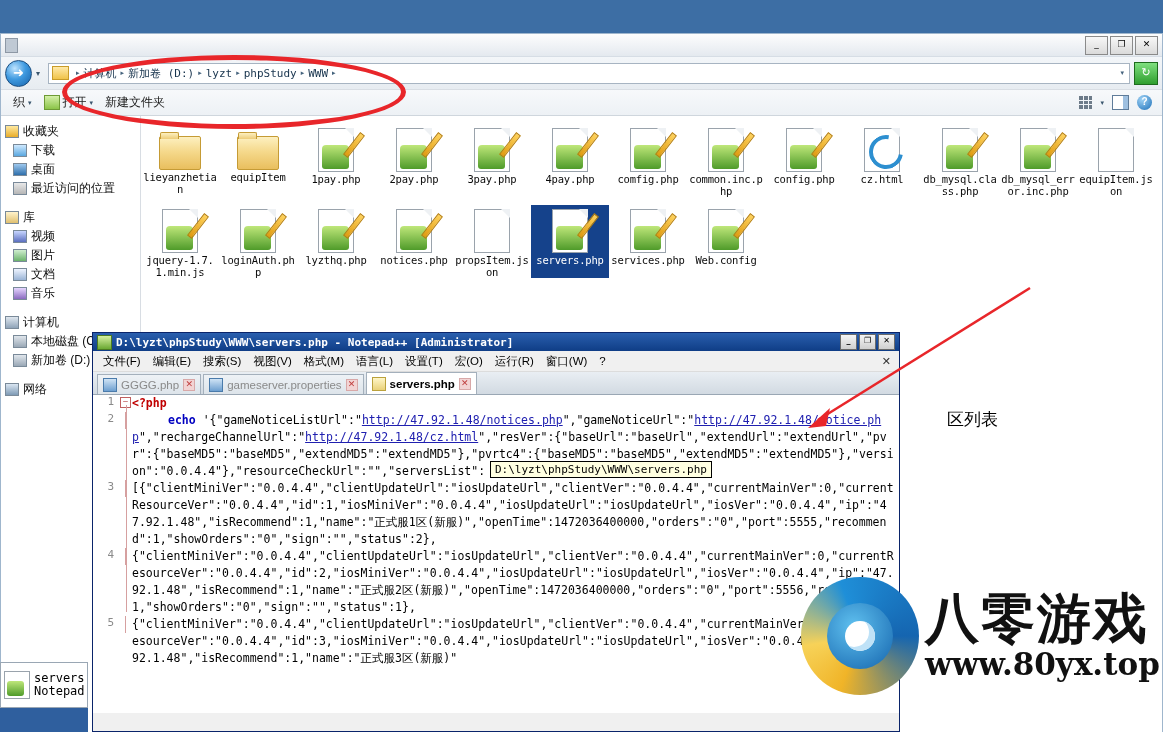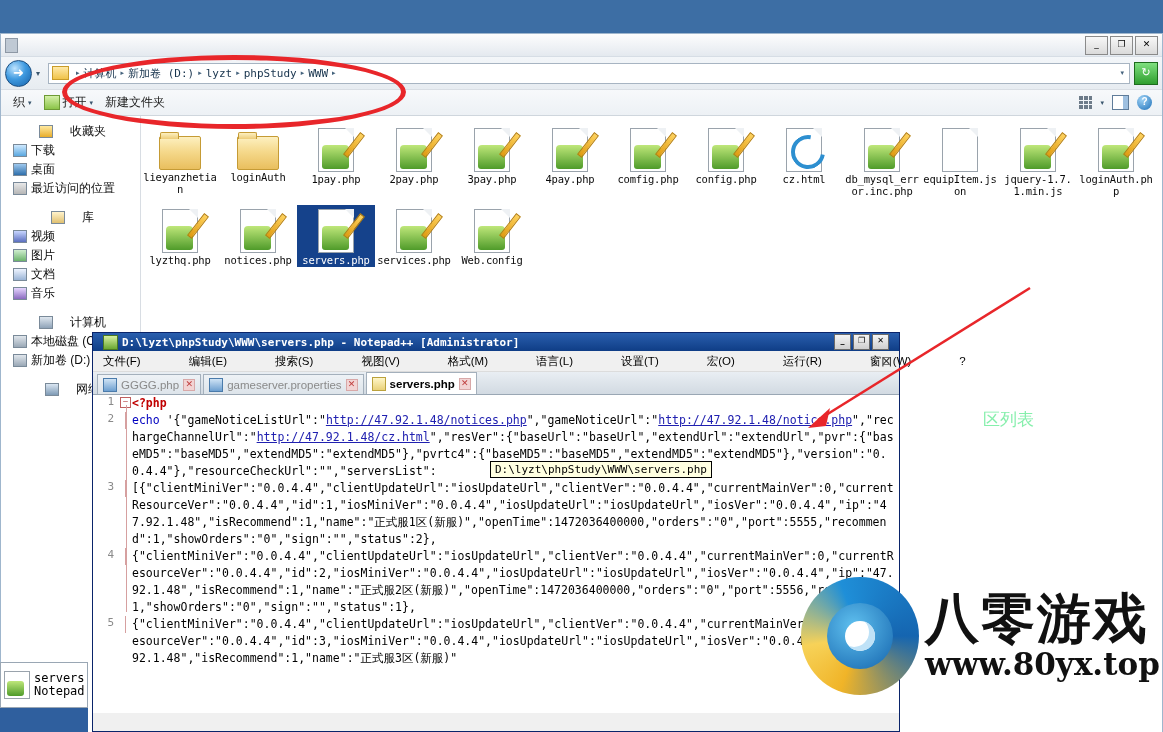--- a/index.html
+++ b/index.html
@@ -55,21 +55,21 @@
   .view-grid{width:13px;height:13px;display:grid;grid-template-columns:repeat(3,1fr);gap:1px;}
   .view-grid i{background:#6d7b89;}
   .pane-ico{width:15px;height:13px;border:1px solid #5f7c9a;background:#fff;position:relative;}
   .pane-ico::after{content:"";position:absolute;right:0;top:0;bottom:0;width:5px;background:#9fc0e0;}
   .help-ico{width:15px;height:15px;border-radius:50%;background:radial-gradient(circle at 35% 30%,#9fd2f5,#1c6fb8);
             color:#fff;font-size:10px;line-height:14px;text-align:center;font-weight:bold;}
   
   .exp-body{display:flex;height:617px;}
   .navpane{width:140px;background:#fff;border-right:1px solid #d8dde3;padding:6px 0 0 4px;box-sizing:border-box;}
   .nav-group{margin-bottom:10px;}
-  .nav-head{display:flex;align-items:center;gap:17px;font-size:12px;color:#0b0b0b;padding:1px 0;justify-content:center;}
+  .nav-head{display:flex;align-items:center;gap:4px;font-size:12px;color:#0b0b0b;padding:1px 0;}
   .nav-item{display:flex;align-items:center;gap:4px;font-size:12px;color:#0b0b0b;padding:1px 0 1px 8px;}
   .nv-ico{width:14px;height:13px;flex:0 0 14px;border:1px solid #7a8a99;box-sizing:border-box;}
   .nv-star{background:linear-gradient(#ffe9a0,#e8ad2a);}
   .nv-dl{background:linear-gradient(#cfe9ff,#5aa8e0);}
   .nv-desk{background:linear-gradient(#9ec9ef,#2f6fab);}
   .nv-recent{background:linear-gradient(#e8e8e8,#b6b6b6);}
   .nv-lib{background:linear-gradient(#fff3cc,#e0c070);}
   .nv-vid{background:linear-gradient(#c8d6ff,#5b6fc0);}
   .nv-pic{background:linear-gradient(#cfeecf,#6bb36b);}
   .nv-doc{background:linear-gradient(#eef4ff,#9ab4d6);}
@@ -99,28 +99,28 @@
            background:linear-gradient(#bfe77a,#4f9b2a);border-radius:4px 4px 3px 3px;}
   .ic-php .php-pencil{position:absolute;right:-4px;top:2px;width:4px;height:26px;
            background:linear-gradient(#ffd25a,#e09b12);transform:rotate(38deg);border:1px solid #b77f0d;}
   .ic-ie .ie-e{position:absolute;left:4px;top:6px;width:26px;height:26px;border-radius:50%;
            border:4px solid #2d8fd0;border-right-color:transparent;transform:rotate(-35deg);}
   .ic-json{}
   
   #npp{position:absolute;left:92px;top:332px;width:808px;height:400px;
        border:1px solid #0a246a;box-sizing:border-box;background:#f0f0f0;}
   .npp-title{height:18px;background:linear-gradient(#2a5fae,#0f3d86);display:flex;align-items:center;
-             padding:0 10px;color:#fff;font-size:11px;font-weight:bold;
+             padding:0 4px;color:#fff;font-size:11px;font-weight:bold;
              font-family:"DejaVu Sans Mono",monospace;}
   .npp-ico{width:13px;height:13px;background:linear-gradient(#d6f0a0,#6aa832);border:1px solid #4b7a22;margin-right:4px;}
   .npp-wbtns{margin-left:auto;display:flex;gap:2px;}
   .npp-wbtn{width:15px;height:14px;background:linear-gradient(#f5f5f5,#cfcfcf);border:1px solid #6a6a6a;
             color:#000;font-size:8px;line-height:12px;text-align:center;font-family:"DejaVu Sans",sans-serif;}
   .npp-menu{height:20px;background:#f0f0f0;display:flex;align-items:center;padding:0 4px;
-            font-size:11.5px;color:#000;border-bottom:1px solid #dcdcdc;position:relative;gap:36px;}
+            font-size:11.5px;color:#000;border-bottom:1px solid #dcdcdc;position:relative;}
   .npp-menu span.mi{padding:0 6px;white-space:nowrap;}
   .npp-menu .mclose{position:absolute;right:8px;font-size:11px;color:#333;}
   .npp-tabs{height:22px;background:linear-gradient(#e9eef3,#d2dae2);display:flex;align-items:flex-end;
             padding-left:4px;border-bottom:1px solid #9aa7b4;}
   .npp-tab{height:19px;display:flex;align-items:center;gap:4px;padding:0 5px;margin-right:2px;
            font-size:11.5px;background:linear-gradient(#eef2f6,#dde4ea);border:1px solid #a4b0bc;
            border-bottom:0;color:#8a8a8a;}
   .npp-tab.active{background:#fff;color:#000;font-weight:bold;height:21px;}
   .tab-ico{width:12px;height:12px;background:linear-gradient(#cfe3f5,#6d9fd0);border:1px solid #4a7bab;}
   .tab-ico.act{background:linear-gradient(#fff6c8,#e9d17a);border-color:#bba23d;}
@@ -128,29 +128,29 @@
          line-height:8px;text-align:center;}
   .npp-editor{background:#fff;height:318px;overflow:hidden;position:relative;
               font-family:"DejaVu Sans Mono",monospace;font-size:11.5px;}
   .code-row{display:flex;}
   .gutter{width:26px;flex:0 0 26px;text-align:right;padding-right:5px;color:#8a8a8a;font-size:11px;
           background:#fff;border-right:0;box-sizing:border-box;}
   .foldcol{width:13px;flex:0 0 13px;text-align:center;color:#c06060;font-size:10px;position:relative;}
   .foldbox{display:inline-block;width:9px;height:9px;border:1px solid #c06060;line-height:7px;font-size:9px;color:#c06060;}
   .foldline{position:absolute;left:50%;top:10px;bottom:-200px;width:1px;background:#d6a0a0;}
   .codetext{flex:1;color:#000;white-space:pre-wrap;word-break:break-all;line-height:17px;padding-right:4px;}
-  .kw{color:#0000c0;font-weight:normal;}
+  .kw{color:#0000c0;font-weight:bold;margin-left:36px;}
   .tagkw{color:#c00000;font-weight:bold;}
   .url{color:#2020b0;text-decoration:underline;}
   .tooltip-path{position:absolute;left:397px;top:66px;background:#ffffe1;border:1px solid #000;
                 font-size:11px;padding:1px 4px;font-family:"DejaVu Sans Mono",monospace;color:#000;z-index:5;}
   
   .ellipse{position:absolute;left:62px;top:55px;width:334px;height:64px;border:5px solid #e8262a;
            border-radius:50%;pointer-events:none;}
-  .redtext{position:absolute;left:983px;top:408px;color:#86efac;font-size:17px;
+  .redtext{position:absolute;left:947px;top:408px;color:#000000;font-size:17px;
            font-family:"DejaVu Sans",sans-serif;}
   .arrow-svg{position:absolute;left:790px;top:280px;pointer-events:none;}
   
   .wm{position:absolute;left:801px;top:572px;width:398px;height:128px;display:flex;align-items:center;}
   .wm-logo{width:118px;height:118px;border-radius:50%;flex:0 0 118px;position:relative;
            background:conic-gradient(from 200deg,#f0b428 0deg,#f7d258 60deg,#1f8fd8 140deg,#1565b0 250deg,#f0b428 360deg);}
   .wm-logo::after{content:"";position:absolute;left:26px;top:26px;width:66px;height:66px;border-radius:50%;
            background:radial-gradient(circle at 40% 35%,#5fc0ef,#1464ad);}
   .wm-logo::before{content:"";position:absolute;left:44px;top:44px;width:30px;height:30px;border-radius:50%;
            background:#fff;z-index:2;box-shadow:inset -6px -4px 0 #bfe2f7;}
@@ -299,21 +299,21 @@
         </div>
       </div>
     <div class="filepane">
       <div class="file-grid" id="filegrid">
           <div class="file-cell">
             <div class="ic ic-folder"></div>
             <div class="file-label">lieyanzhetian</div>
           </div>
           <div class="file-cell">
             <div class="ic ic-folder"></div>
-            <div class="file-label">loginAuth</div>
+            <div class="file-label">equipItem</div>
           </div>
           <div class="file-cell">
             <div class="ic">
               <div class="ic-page ic-php">
                 <div class="php-blob"></div>
                 <div class="php-pencil"></div>
               </div>
             </div>
             <div class="file-label">1pay.php</div>
           </div>
@@ -345,20 +345,29 @@
             <div class="file-label">4pay.php</div>
           </div>
           <div class="file-cell">
             <div class="ic">
               <div class="ic-page ic-php">
                 <div class="php-blob"></div>
                 <div class="php-pencil"></div>
               </div>
             </div>
             <div class="file-label">comfig.php</div>
+          </div>
+          <div class="file-cell">
+            <div class="ic">
+              <div class="ic-page ic-php">
+                <div class="php-blob"></div>
+                <div class="php-pencil"></div>
+              </div>
+            </div>
+            <div class="file-label">common.inc.php</div>
           </div>
           <div class="file-cell">
             <div class="ic">
               <div class="ic-page ic-php">
                 <div class="php-blob"></div>
                 <div class="php-pencil"></div>
               </div>
             </div>
             <div class="file-label">config.php</div>
           </div>
@@ -370,20 +379,29 @@
             </div>
             <div class="file-label">cz.html</div>
           </div>
           <div class="file-cell">
             <div class="ic">
               <div class="ic-page ic-php">
                 <div class="php-blob"></div>
                 <div class="php-pencil"></div>
               </div>
             </div>
+            <div class="file-label">db_mysql.class.php</div>
+          </div>
+          <div class="file-cell">
+            <div class="ic">
+              <div class="ic-page ic-php">
+                <div class="php-blob"></div>
+                <div class="php-pencil"></div>
+              </div>
+            </div>
             <div class="file-label">db_mysql_error.inc.php</div>
           </div>
           <div class="file-cell">
             <div class="ic">
               <div class="ic-page ic-json"></div>
             </div>
             <div class="file-label">equipItem.json</div>
           </div>
           <div class="file-cell">
             <div class="ic">
@@ -413,20 +431,26 @@
             <div class="file-label">lyzthq.php</div>
           </div>
           <div class="file-cell">
             <div class="ic">
               <div class="ic-page ic-php">
                 <div class="php-blob"></div>
                 <div class="php-pencil"></div>
               </div>
             </div>
             <div class="file-label">notices.php</div>
+          </div>
+          <div class="file-cell">
+            <div class="ic">
+              <div class="ic-page ic-json"></div>
+            </div>
+            <div class="file-label">propsItem.json</div>
           </div>
           <div class="file-cell selected">
             <div class="ic">
               <div class="ic-page ic-php">
                 <div class="php-blob"></div>
                 <div class="php-pencil"></div>
               </div>
             </div>
             <div class="file-label">servers.php</div>
           </div>

